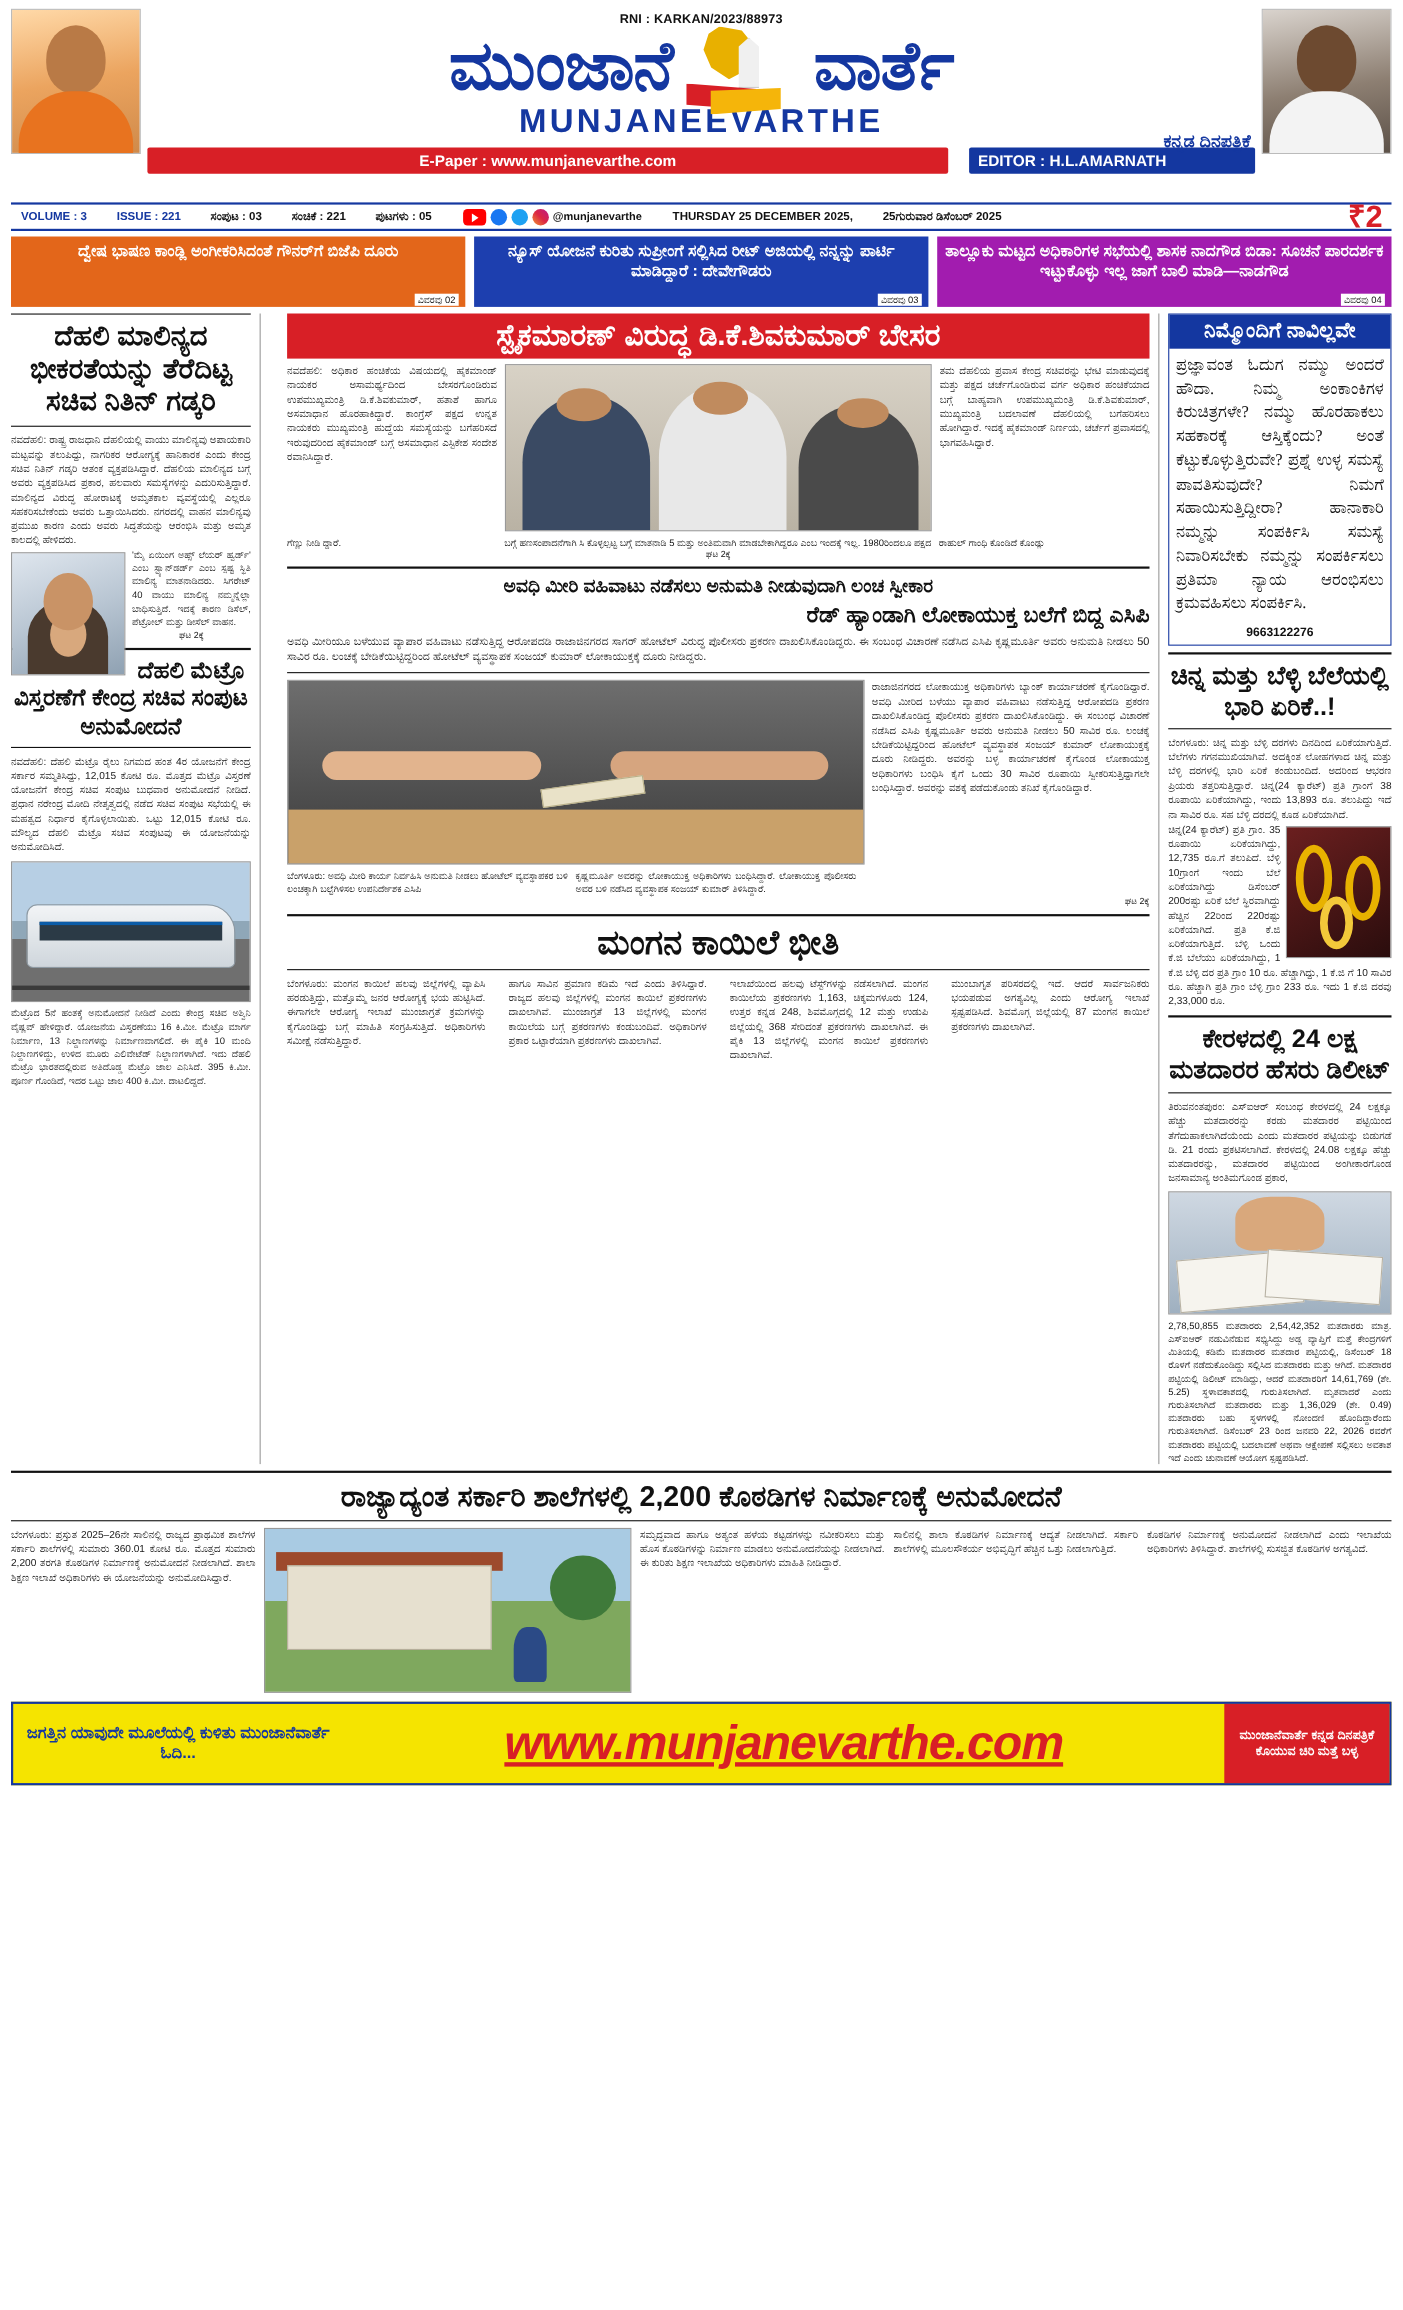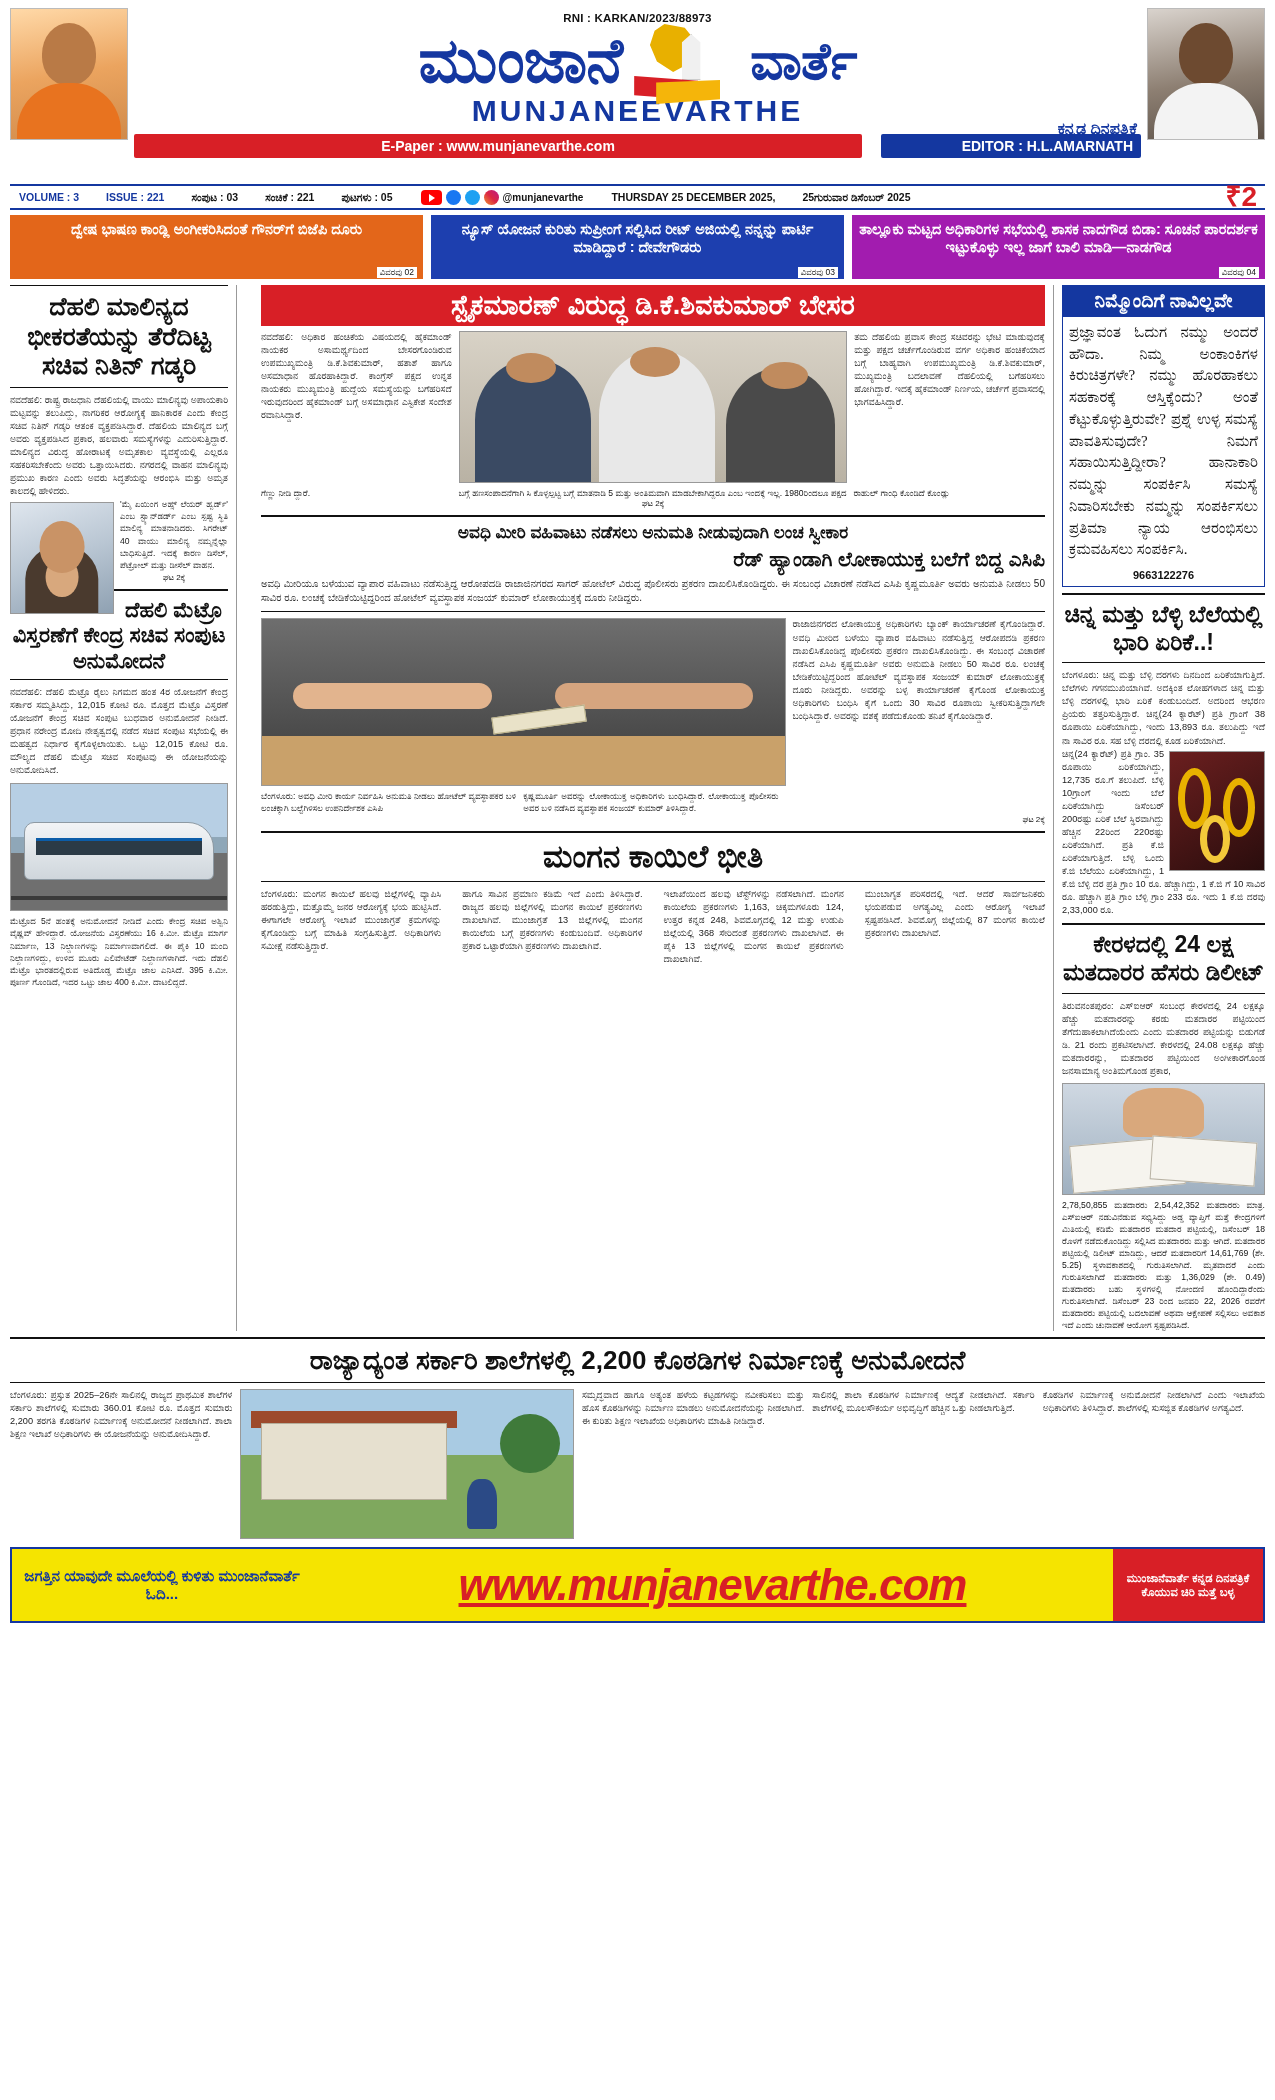--- a/index.html
+++ b/index.html
@@ -38,21 +38,21 @@
   .portrait.right .body { background:#f3f3f3; }
 
   .mast-center { flex:1 1 auto; text-align:center; padding:0 6px; position:relative; }
   .rni { font-size:11.5px; font-weight:bold; letter-spacing:.2px; margin-top:4px; color:#111; }
   .logo-row { display:flex; align-items:center; justify-content:center; gap:4px; margin-top:-2px; }
   .logo-k1 {
     font-size:62px; line-height:1; font-weight:bold; color:#1437a0;
     font-family:"Liberation Sans", sans-serif; letter-spacing:-1px;
   }
   .logo-k2 {
-    font-size:52px; line-height:1; font-weight:bold; color:#1437a0; letter-spacing:-1px;
+    font-size:62px; line-height:1; font-weight:bold; color:#1437a0; letter-spacing:-1px;
   }
   .logo-emblem { width:120px; height:78px; position:relative; flex:0 0 auto; }
   .emblem-map {
     position:absolute; left:18px; top:2px; width:58px; height:48px;
     background:#e8b000; clip-path:polygon(35% 0,70% 8%,85% 30%,70% 58%,78% 82%,50% 100%,22% 78%,10% 44%,18% 14%);
   }
   .emblem-temple {
     position:absolute; left:42px; top:12px; width:46px; height:46px; background:#f0f0f0;
     clip-path:polygon(50% 0,70% 18%,70% 100%,30% 100%,30% 18%);
     border:1px solid #ccc;
@@ -71,21 +71,21 @@
   .mast-sub-right {
     position:absolute; right:10px; top:112px; font-size:16px; font-weight:bold; color:#1437a0;
   }
   .epaper-row { display:flex; gap:4px; margin-top:6px; }
   .epaper {
     flex:1 1 auto; background:#d81f26; color:#fff; font-size:14px; font-weight:bold;
     padding:4px 8px; text-align:center; border-radius:2px;
   }
   .editor {
     flex:0 0 260px; background:#1437a0; color:#fff; font-size:14px; font-weight:bold;
-    padding:4px 8px; text-align:right; border-radius:2px;margin-left:15px;
+    padding:4px 8px; text-align:left; border-radius:2px;margin-left:15px;
   }
 
   
   .infobar {
     display:flex; align-items:center; gap:13px; border-top:2px solid #1437a0; border-bottom:2px solid #1437a0;
     height:26px; font-size:10.5px; font-weight:bold; margin-top:6px; padding:0 2px;
   }
   .infobar .cell { padding:0 7px; white-space:nowrap; }
   .infobar .blue { color:#1437a0; }
   .socials { display:flex; align-items:center; gap:4px; padding:0 8px; }

